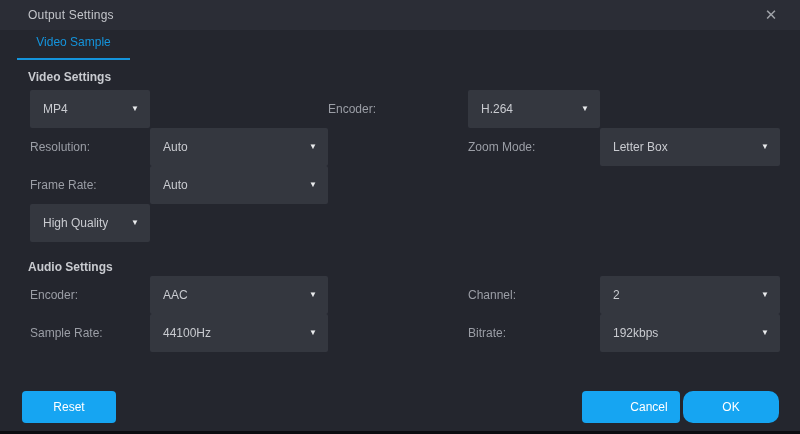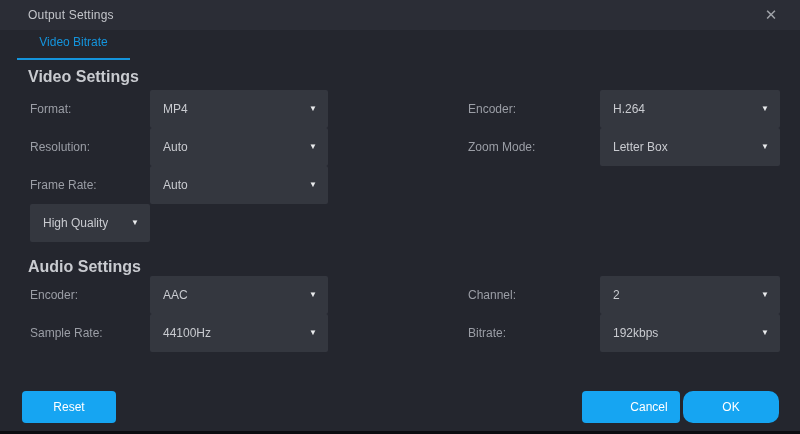--- a/index.html
+++ b/index.html
@@ -51,21 +51,21 @@
     color:var(--accent);
     padding-bottom:9px;
     border-bottom:2px solid var(--accent);
     cursor:pointer;
   }
   .section-heading{
     height:26px;
     margin-top:4px;
     display:flex;align-items:center;
     padding-left:28px;
-    font-size:16px;font-weight:bold;color:var(--heading);
+    font-size:12px;font-weight:bold;color:var(--heading);
   }
   .section-heading.audio{margin-top:16px;height:18px;}
   .row{
     display:grid;
     grid-template-columns:120px 178px 140px 132px 180px;
     padding-left:30px;
     height:38px;
     align-items:center;
   }
   .label{
@@ -115,27 +115,26 @@
 <body>
 
 <div class="window">
 
   <div class="titlebar">
     <span class="title">Output Settings</span>
     <span class="close-btn">✕</span>
   </div>
 
   <div class="tabbar">
-    <div class="tab">Video Bitrate</div>
+    <div class="tab">Video Sample</div>
   </div>
 
   <div class="section-heading">Video Settings</div>
 
   <div class="row">
-    <div class="label">Format:</div>
     <div class="dropdown">
       <span class="dd-value">MP4</span>
       <span class="dd-arrow">▼</span>
     </div>
     <div></div>
     <div class="label">Encoder:</div>
     <div class="dropdown">
       <span class="dd-value">H.264</span>
       <span class="dd-arrow">▼</span>
     </div>

